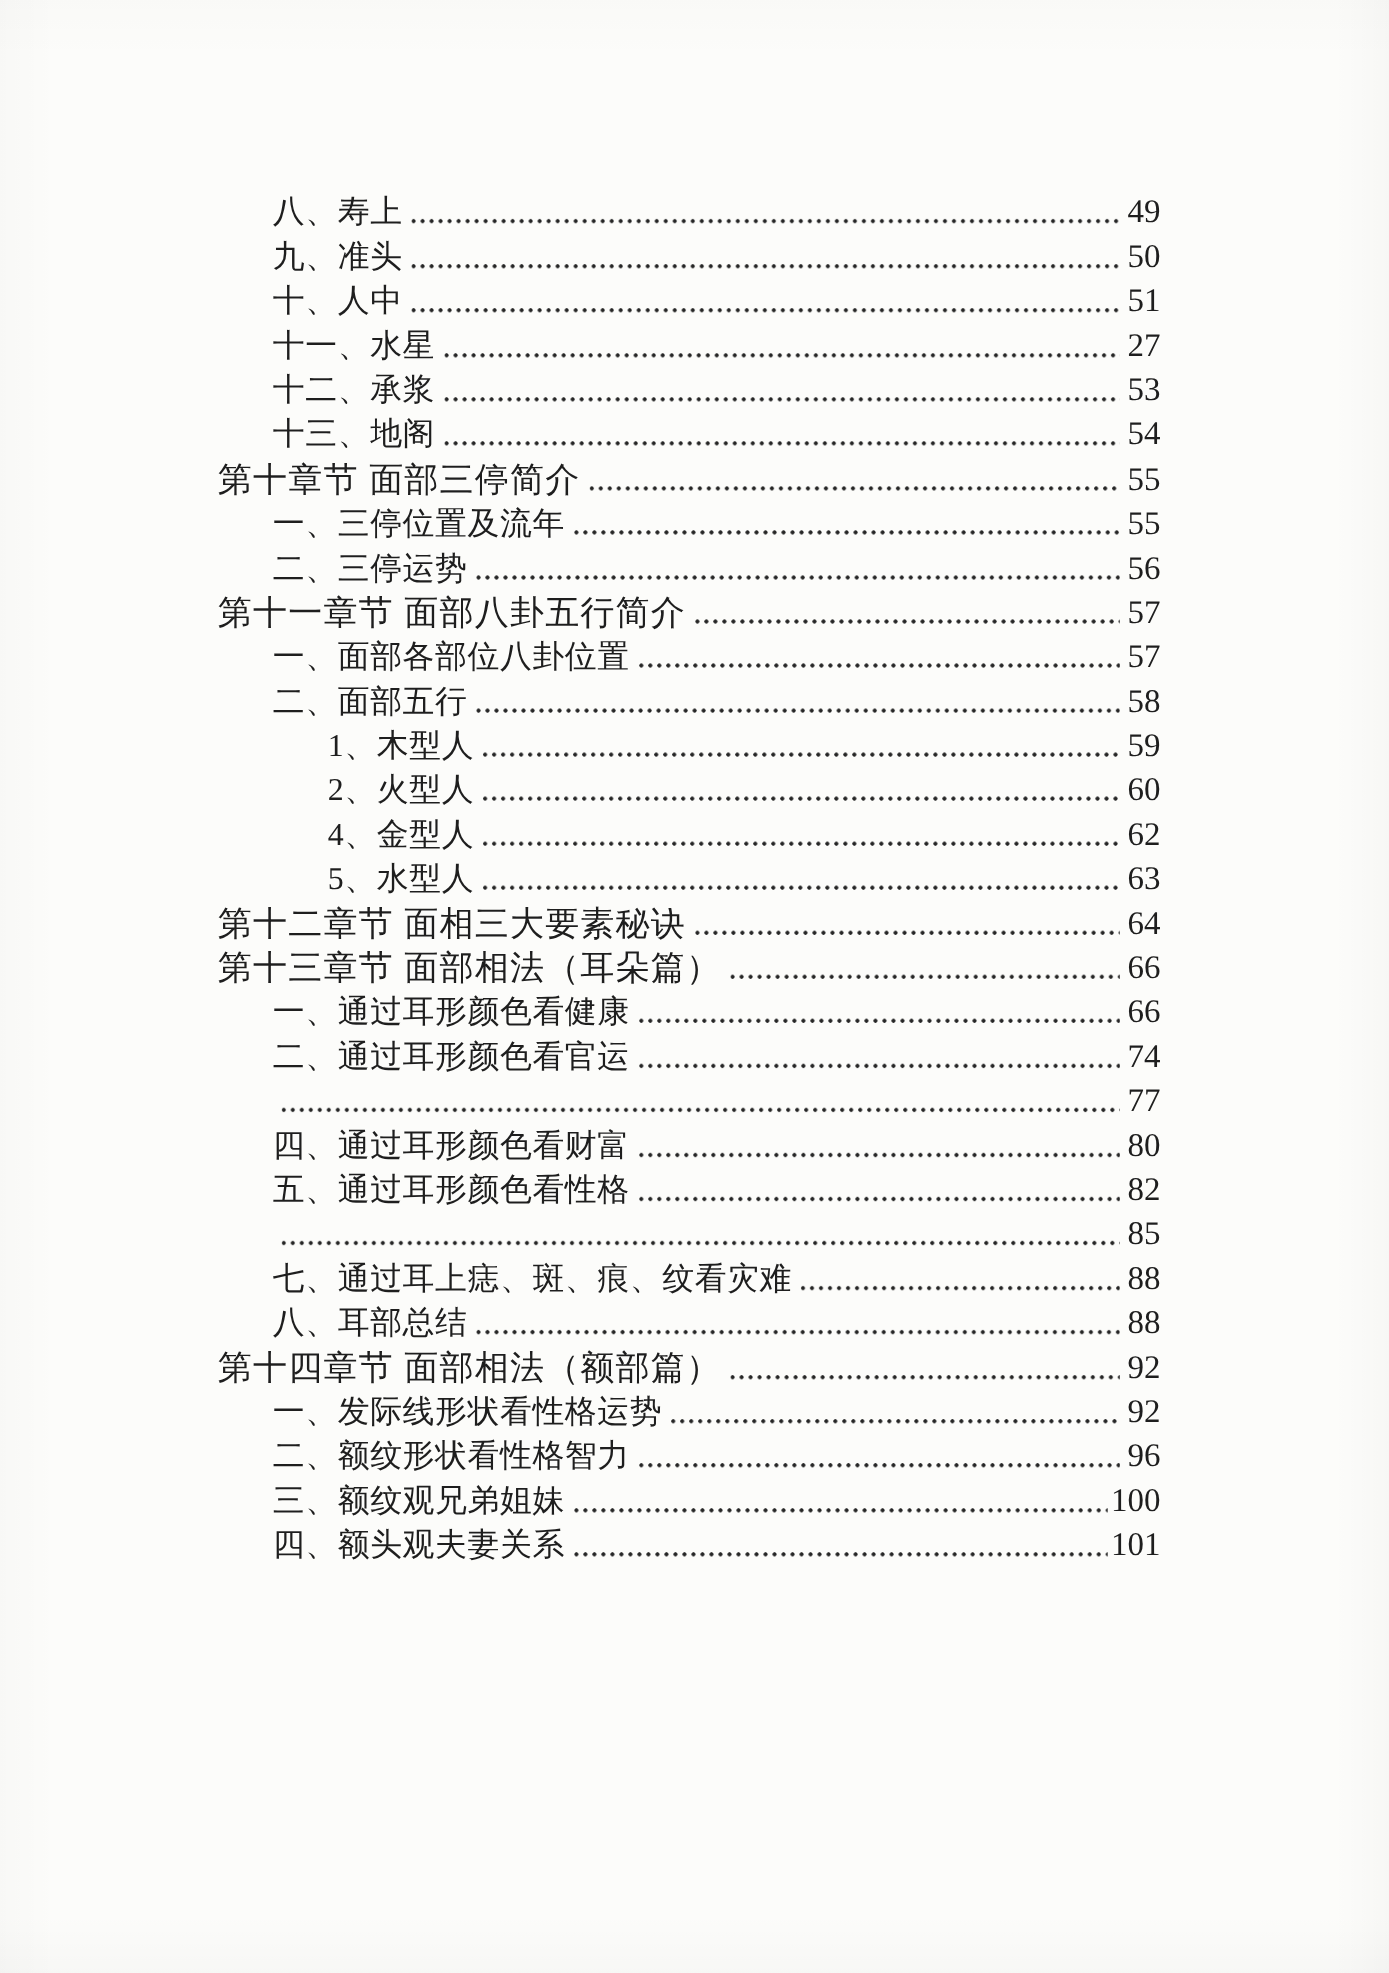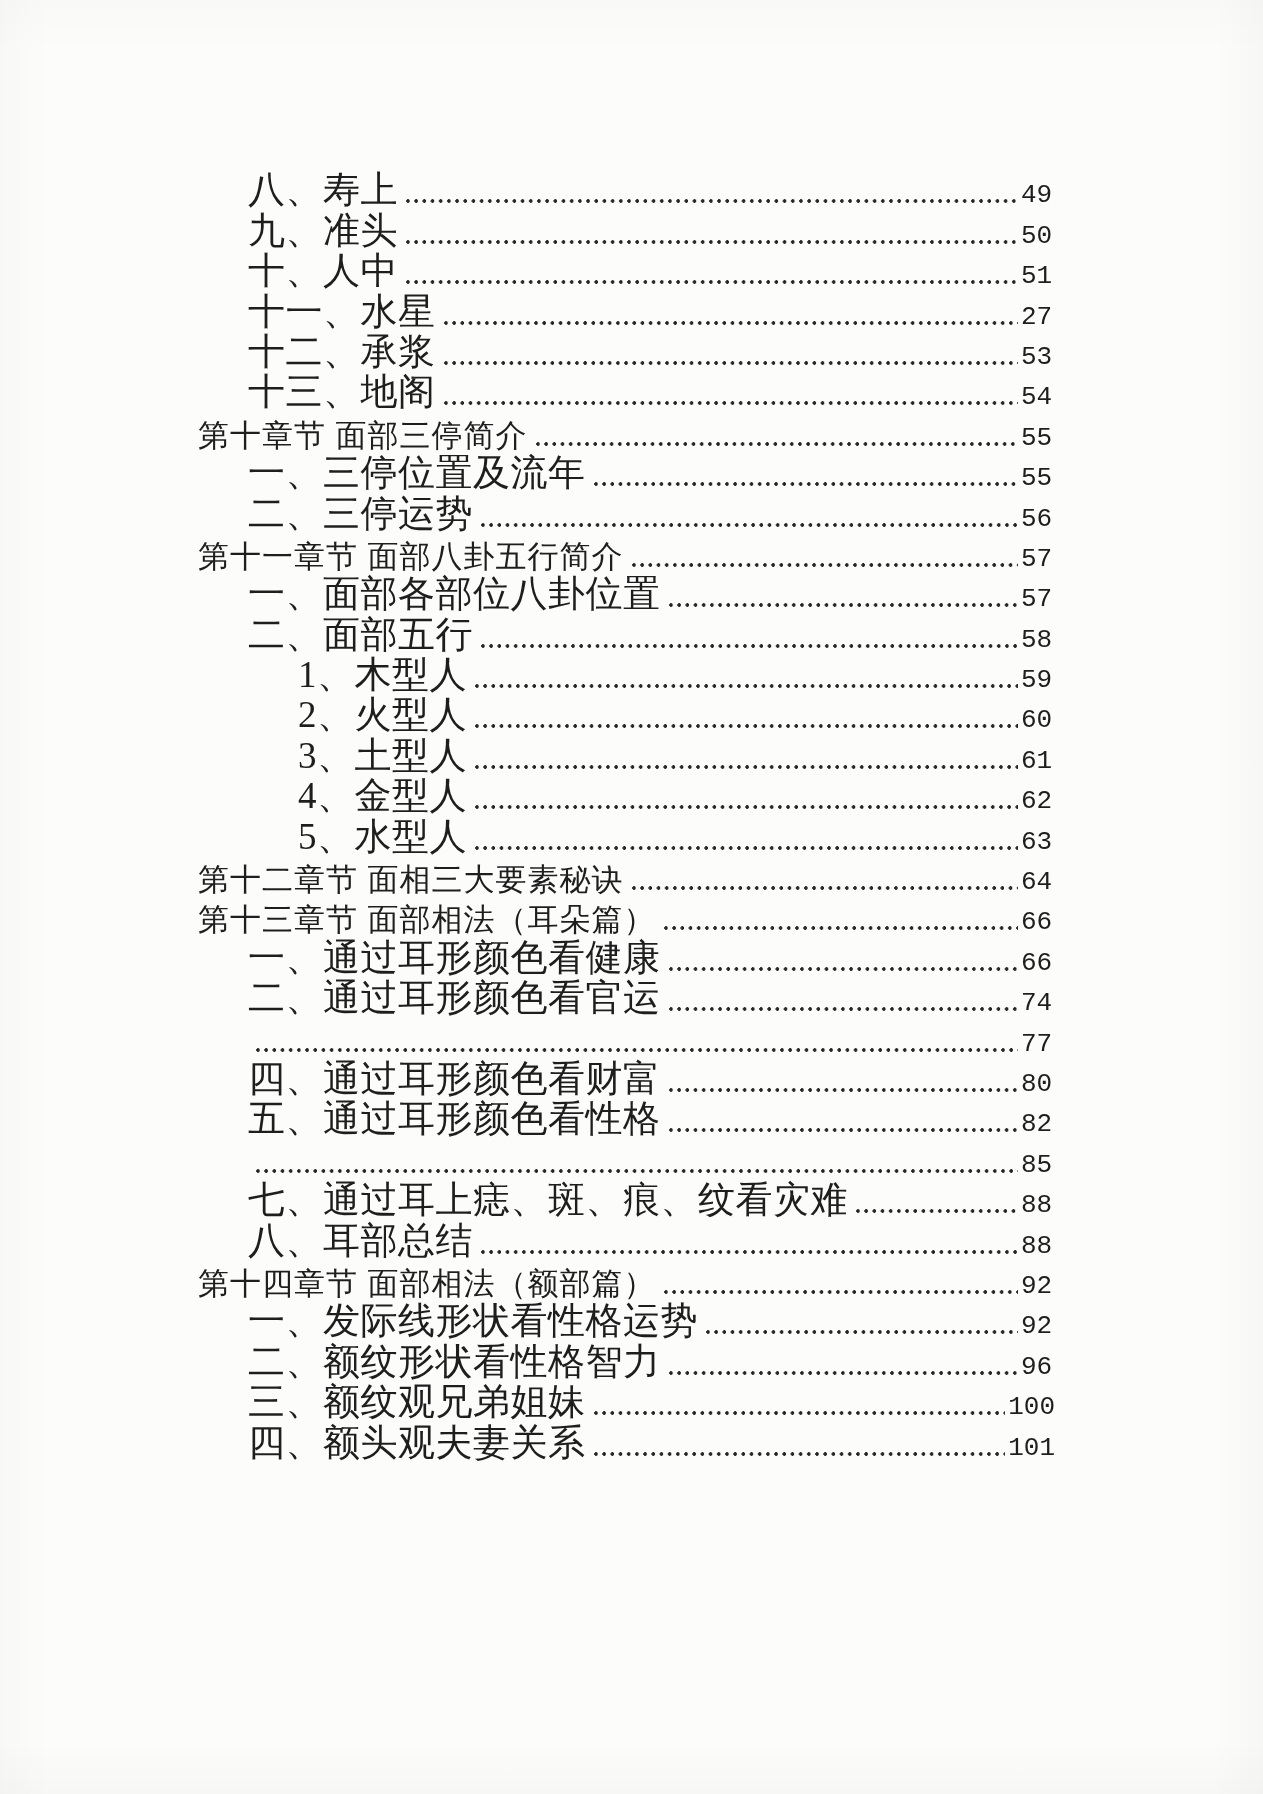--- a/index.html
+++ b/index.html
@@ -31,21 +31,21 @@
   }
   .toc-row {
     display: flex;
     align-items: flex-end;
     height: 40.4px;
     white-space: nowrap;
   }
   .toc-title {
     line-height: 1;
     padding-bottom: 4px;
-    font-size: 37px;
+    font-size: 29px;
     letter-spacing: 0.5px;
     flex: 0 0 auto;
   }
   .toc-row.level-1 { padding-left: 50px; }
   .toc-row.level-2 { padding-left: 100px; }
   .toc-row.chapter .toc-title {
     font-family: "Liberation Sans", "DejaVu Sans", sans-serif;
     font-weight: normal;
     font-size: 31px;
     letter-spacing: 1px;
@@ -55,24 +55,24 @@
     height: 4px;
     margin: 0 3px 9px 8px;
     background-image: radial-gradient(circle at 2px 2px, #262626 1.55px, rgba(0,0,0,0) 2.05px);
     background-size: 8.2px 4px;
     background-repeat: repeat-x;
     background-position: left bottom;
   }
   .toc-page {
     line-height: 1;
     padding-bottom: 4px;
-    font-size: 26px;
+    font-size: 30px;
     flex: 0 0 auto;
+    text-align: right;
     min-width: 34px;
-    font-family: Liberation Mono, monospace;
   }
 </style>
 </head>
 <body>
 
 <div class="page-surface"></div>
 
 <div class="toc" id="toc">
     <div class="toc-row level-1">
       <span class="toc-title">八、寿上</span>
@@ -138,25 +138,20 @@
       <span class="toc-title">1、木型人</span>
       <span class="dots"></span>
       <span class="toc-page">59</span>
     </div>
     <div class="toc-row level-2">
       <span class="toc-title">2、火型人</span>
       <span class="dots"></span>
       <span class="toc-page">60</span>
     </div>
     <div class="toc-row level-2">
-      <span class="toc-title">3、土型人</span>
-      <span class="dots"></span>
-      <span class="toc-page">61</span>
-    </div>
-    <div class="toc-row level-2">
       <span class="toc-title">4、金型人</span>
       <span class="dots"></span>
       <span class="toc-page">62</span>
     </div>
     <div class="toc-row level-2">
       <span class="toc-title">5、水型人</span>
       <span class="dots"></span>
       <span class="toc-page">63</span>
     </div>
     <div class="toc-row chapter">

